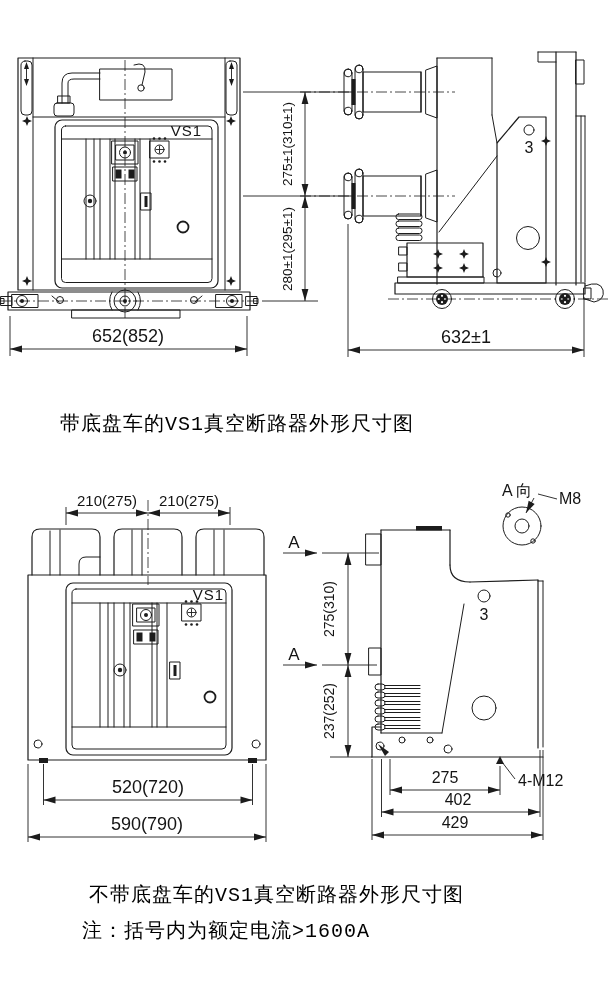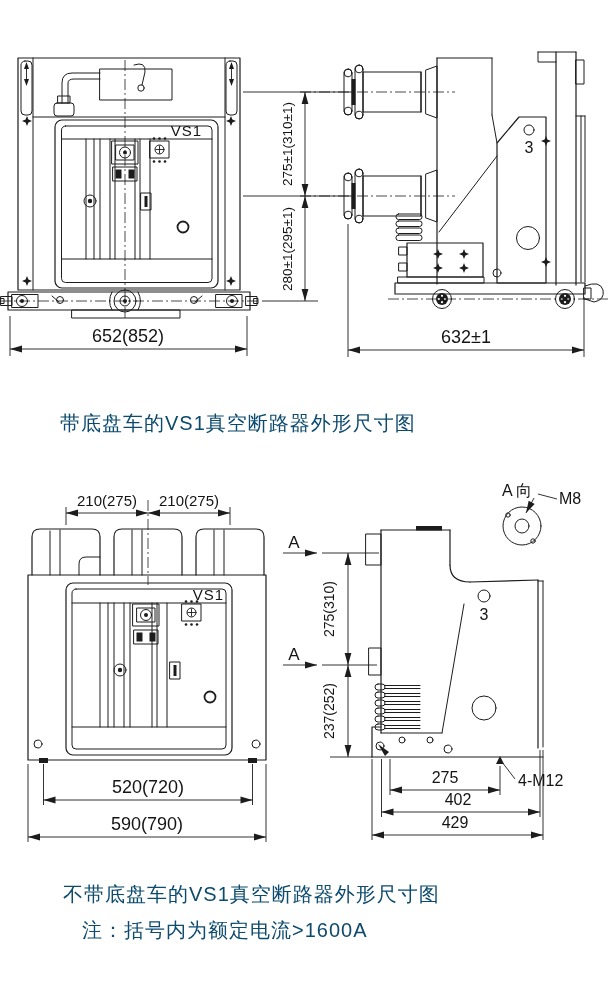--- a/index.html
+++ b/index.html
@@ -9,22 +9,22 @@
   }
   svg{position:absolute;left:0;top:0}
   .ln{fill:none;stroke:#1c1c1c;stroke-width:1.2;stroke-linecap:round;stroke-linejoin:round}
   .w1{stroke-width:1}
   .w2{stroke-width:1.8}
   .dim{fill:none;stroke:#1c1c1c;stroke-width:0.9}
   .cl{fill:none;stroke:#1c1c1c;stroke-width:0.8;stroke-dasharray:11 3 2 3}
   .ink{fill:#1c1c1c;stroke:none}
   .t{fill:#141414;font-family:"Liberation Sans", sans-serif}
   .caption{
-    position:absolute;color:#0c4a6e;font-size:20px;letter-spacing:1px;
-    white-space:nowrap;font-family:Liberation Sans, sans-serif;
+    position:absolute;color:#000000;font-size:20px;letter-spacing:1px;
+    white-space:nowrap;font-family:Liberation Mono, monospace;
   }
 </style>
 </head>
 <body>
 
 <svg width="613" height="994" viewBox="0 0 613 994" xmlns="http://www.w3.org/2000/svg" xmlns:xlink="http://www.w3.org/1999/xlink">
   <defs>
     <marker id="ae" markerUnits="userSpaceOnUse" markerWidth="14" markerHeight="10" refX="13" refY="5" orient="auto">
       <path d="M13,5 L1,1.6 L1,8.4 Z" fill="#1c1c1c"></path>
     </marker>
@@ -446,14 +446,14 @@
       <text class="t" x="458" y="805" text-anchor="middle" font-size="16">402</text>
       <line class="dim" x1="372" y1="759" x2="372" y2="840"></line>
       <line class="dim" x1="543" y1="750" x2="543" y2="840"></line>
       <line class="dim" x1="372" y1="835" x2="543" y2="835" marker-start="url(#as)" marker-end="url(#ae)"></line>
       <text class="t" x="455" y="828" text-anchor="middle" font-size="16">429</text>
     </g>
   </g>
 </svg>
 
 <div class="caption" style="left:60px; top:410px">带底盘车的VS1真空断路器外形尺寸图</div>
-<div class="caption" style="left:63px; top:881px">不带底盘车的VS1真空断路器外形尺寸图</div>
+<div class="caption" style="left:89px; top:881px">不带底盘车的VS1真空断路器外形尺寸图</div>
 <div class="caption" style="left:82px; top:917px">注：括号内为额定电流&gt;1600A</div>
 
 </body></html>

